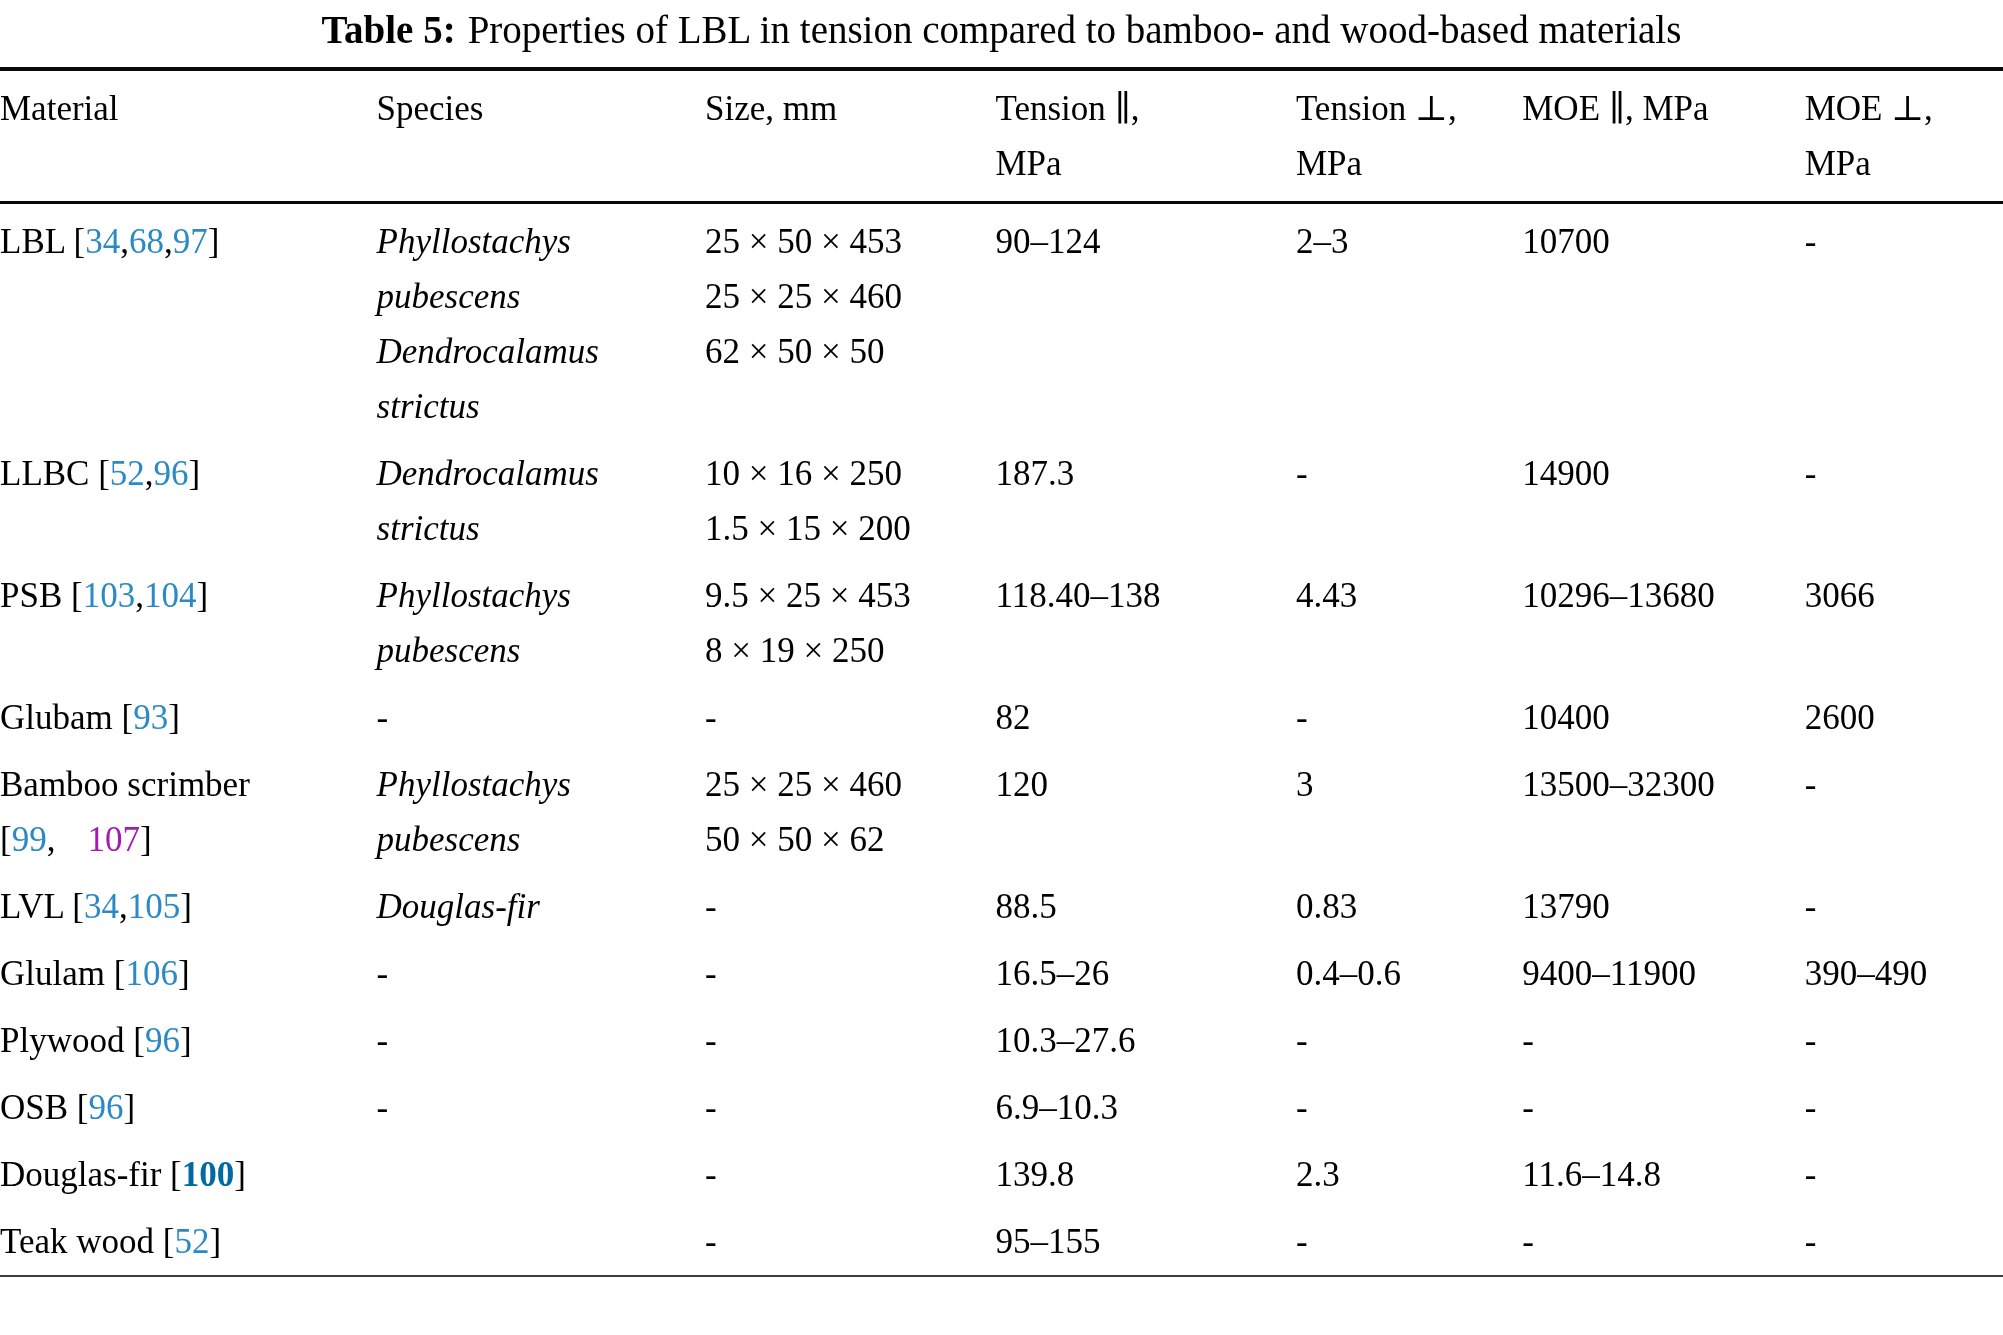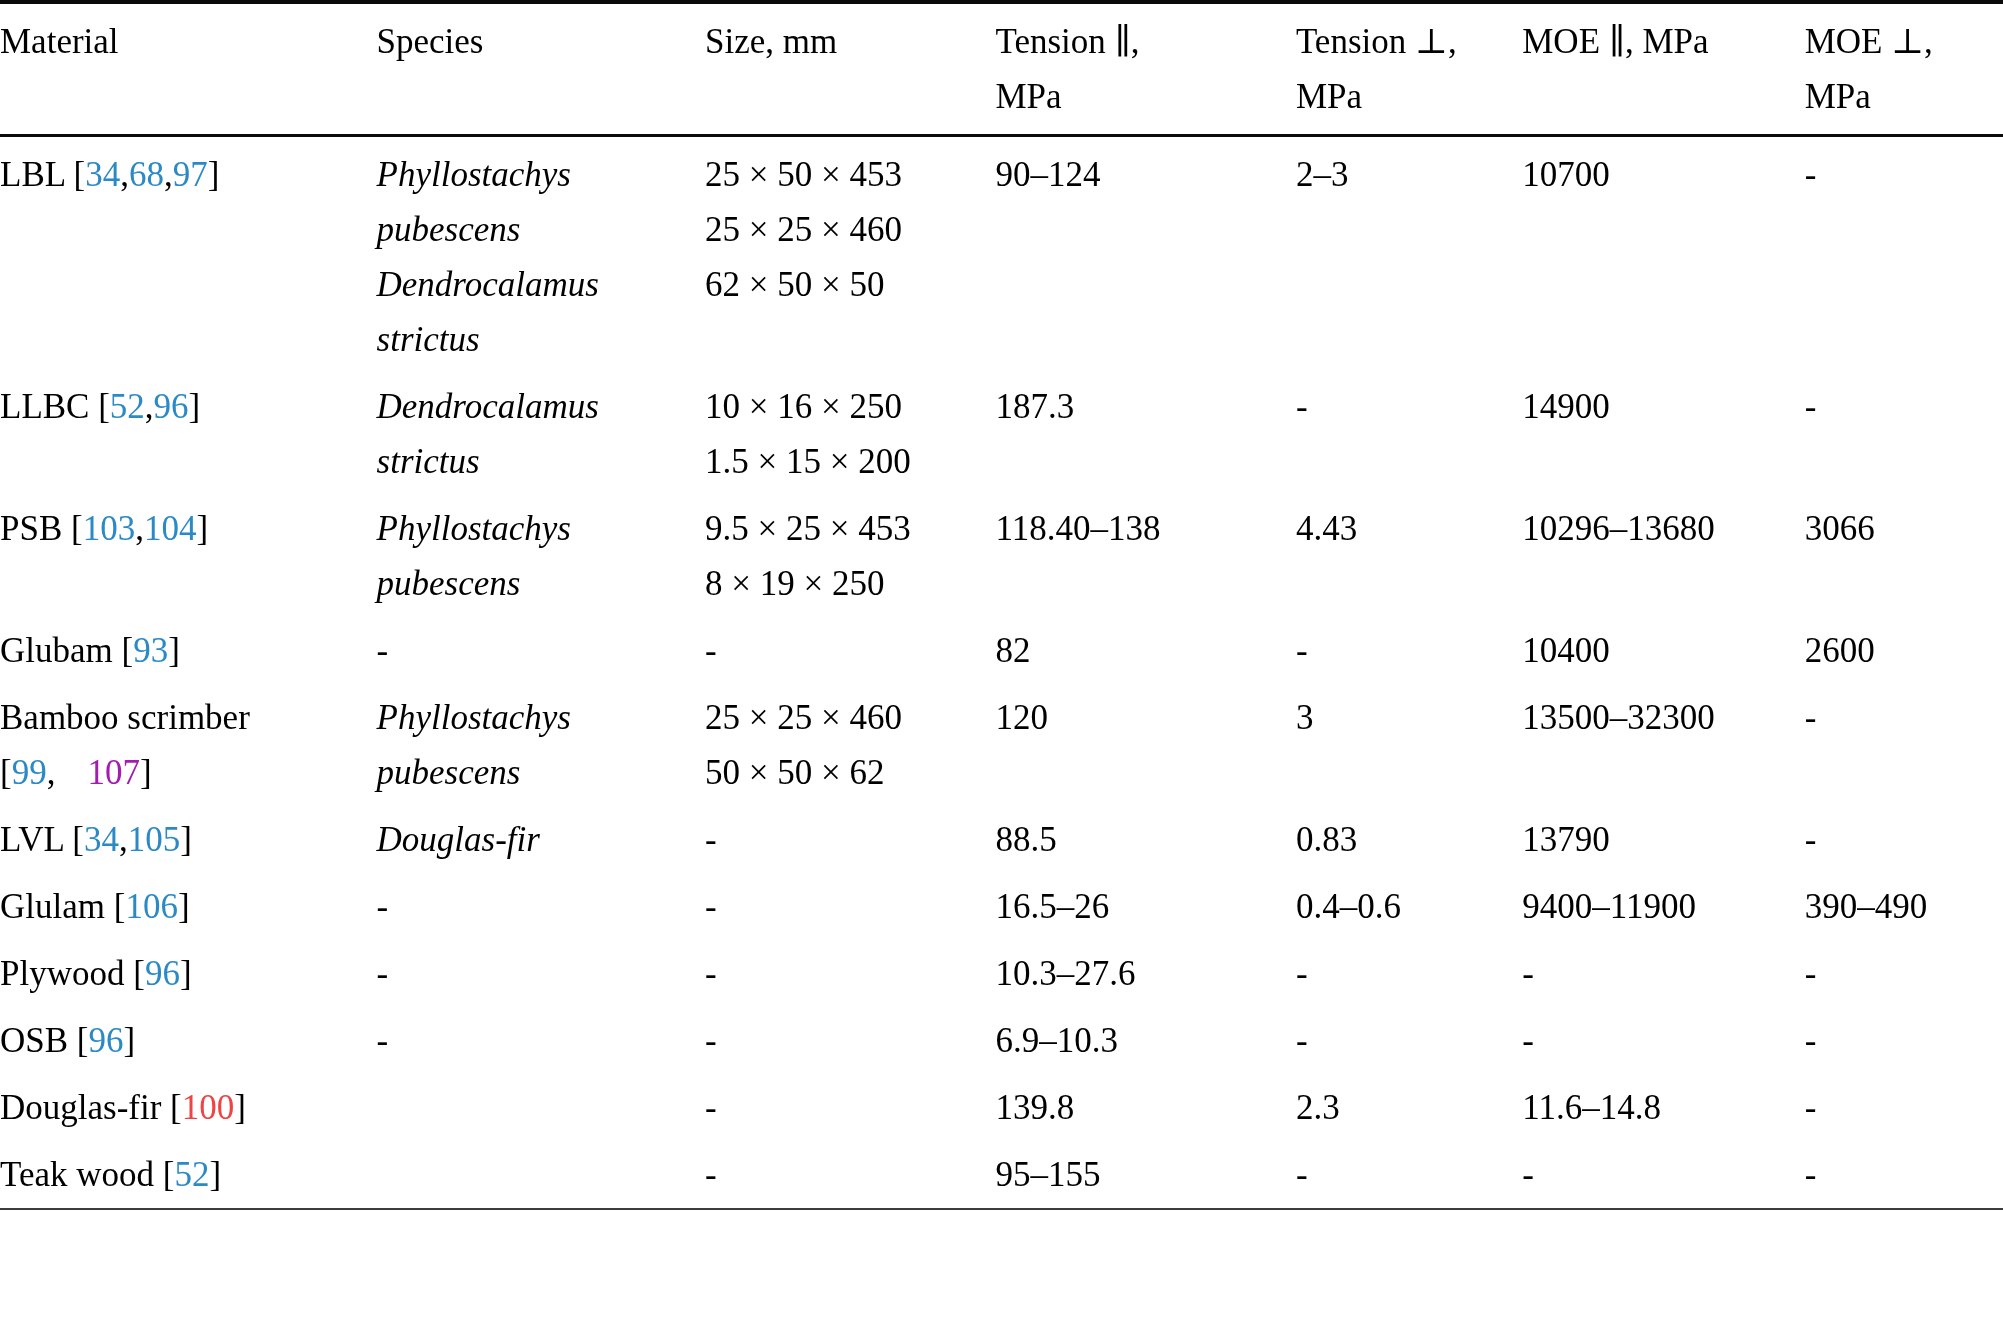--- a/index.html
+++ b/index.html
@@ -52,20 +52,23 @@
   tbody tr:first-child td { padding-top: 10px; }
   .sp-italic { font-style: italic; }
   .ref-num { cursor: pointer; }
   .size-line, .species-line, .hdr-line { display: block; }
 </style>
 </head>
 <body>
 
 <div class="page">
 
+  <div class="caption">
+    <span class="cap-label">Table 5:</span><span class="cap-text">Properties of LBL in tension compared to bamboo- and wood-based materials</span>
+  </div>
 
   <table class="props">
     <colgroup>
       <col class="c1">
         <col class="c2">
         <col class="c3">
         <col class="c4">
       <col class="c5">
         <col class="c6">
         <col class="c7">
@@ -216,21 +219,21 @@
           </td>
           <td>
             <span class="size-line">-</span>
           </td>
           <td>6.9–10.3</td>
           <td>-</td>
           <td>-</td>
           <td>-</td>
         </tr>
         <tr>
-          <td><span>Douglas-fir</span> <span><span>[</span><span class="ref-num" style="color: #ef4444;">100</span><span>]</span></span></td>
+          <td><span>Douglas-fir</span> <span><span>[</span><span class="ref-num" style="color: #0369a1; font-weight: bold;">100</span><span>]</span></span></td>
           <td></td>
           <td>
             <span class="size-line">-</span>
           </td>
           <td>139.8</td>
           <td>2.3</td>
           <td>11.6–14.8</td>
           <td>-</td>
         </tr>
         <tr>

